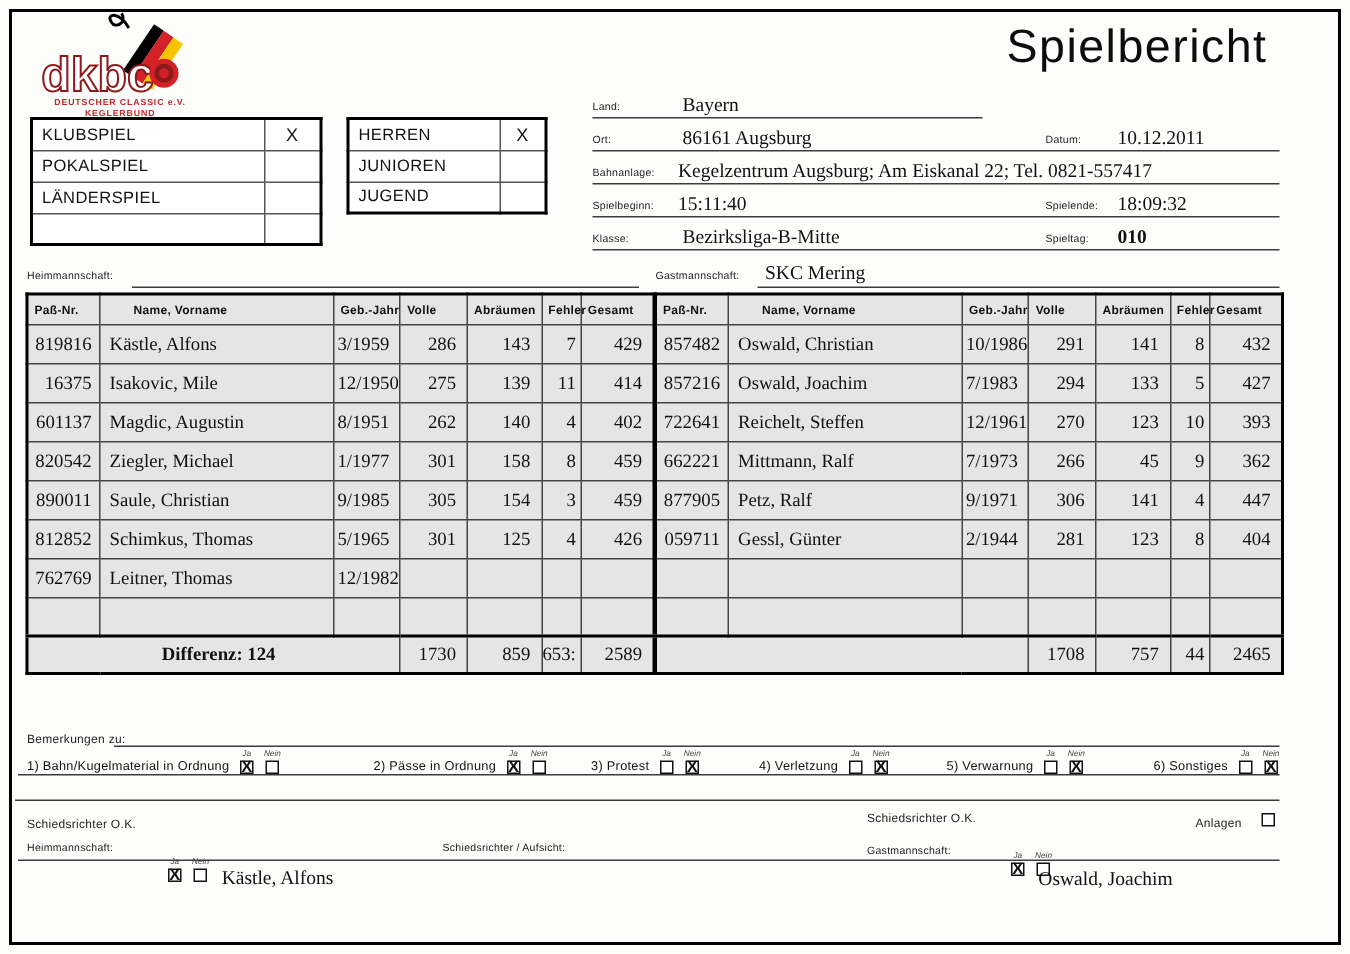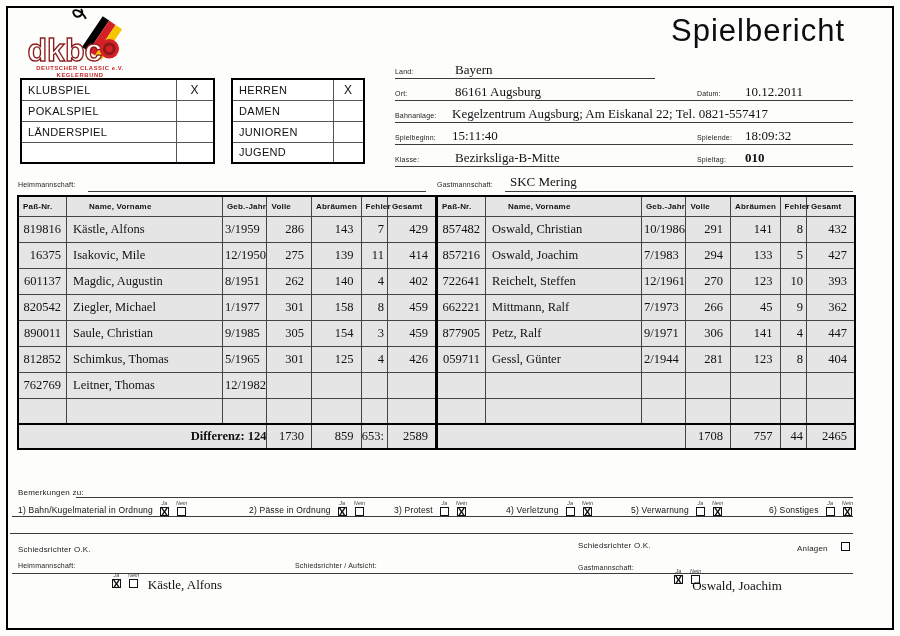--- a/index.html
+++ b/index.html
@@ -35,21 +35,21 @@
   table.score th { border:1px solid #444; height:20px; font-size:8px; font-weight:bold;
                    text-align:left; padding-left:4px; letter-spacing:0.2px; }
   table.score th.h-name { padding-left:22px; }
   table.score td { border:1px solid #444; height:26px; font-family:"Liberation Serif", serif; font-size:12.5px; white-space:nowrap; overflow:hidden; }
   .c-pass { text-align:right; padding-right:5px; }
   .c-name { text-align:left;  padding-left:6px; }
   .c-geb  { text-align:left;  padding-left:2px; }
   .c-volle,.c-abr,.c-gesamt { text-align:right; padding-right:7px; }
   .c-fehler { text-align:right; padding-right:3px; }
   table.score tfoot td { border-top:2px solid #000; height:25px; }
-  td.ftlab { font-weight:bold; font-size:13px; padding-left:6px; text-align:right;margin-left:24px; }
+  td.ftlab { font-weight:bold; font-size:13px; padding-left:6px; text-align:center;margin-left:24px; }
 
   
   .chk { position:absolute; display:flex; align-items:flex-end; gap:7px; height:19px;margin-top:33px; }
   .chklab { font-size:8.5px; letter-spacing:0.2px; padding-bottom:1px; white-space:nowrap; }
   .ckgrp { display:inline-flex; flex-direction:column; align-items:center; }
   .cktiny { font-size:5.5px; font-style:italic; color:#444; line-height:5px; margin-bottom:1px; }
   .ck { width:9px; height:9px; border:1.3px solid #111; background:#fff; position:relative; display:inline-block; }
   .ck.on::before { content:"X"; position:absolute; left:50%; top:50%; transform:translate(-50%,-54%);
                    font-size:11px; font-weight:bold; font-family:"Liberation Sans", sans-serif; }
 
@@ -94,24 +94,20 @@
         <td class="c-label"></td>
         <td class="c-checked"></td>
       </tr>
     </tbody>
 </table>
 <table class="opt" id="opt2">
   <tbody>
       <tr>
         <td class="c-label">HERREN</td>
         <td class="c-checked">X</td>
-      </tr>
-      <tr>
-        <td class="c-label">DAMEN</td>
-        <td class="c-checked"></td>
       </tr>
       <tr>
         <td class="c-label">JUNIOREN</td>
         <td class="c-checked"></td>
       </tr>
       <tr>
         <td class="c-label">JUGEND</td>
         <td class="c-checked"></td>
       </tr>
     </tbody>

